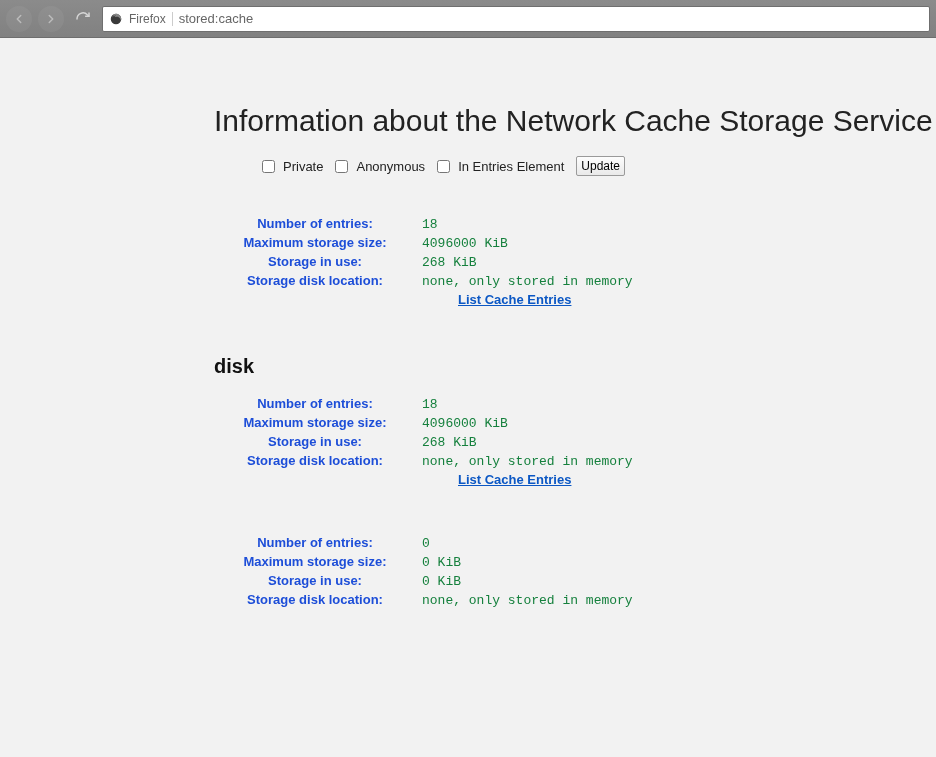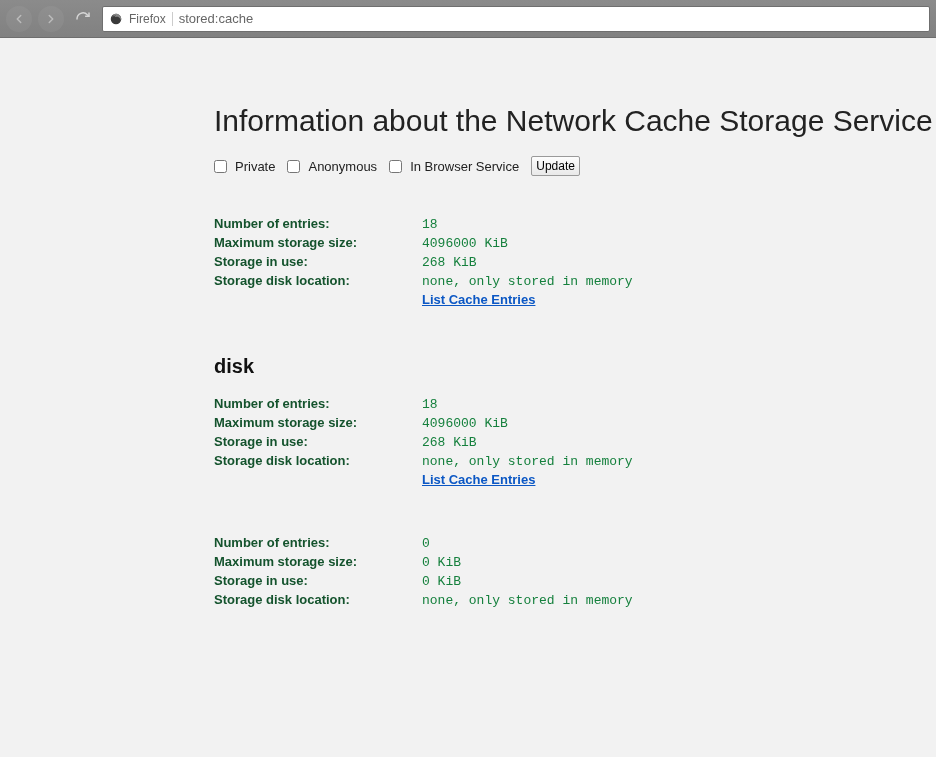--- a/index.html
+++ b/index.html
@@ -60,20 +60,21 @@
     font-size: 30px;
     margin: 36px 0 18px 0;
     color: #222;
   }
   .controls {
     display: flex;
     align-items: center;
     gap: 6px;
     font-size: 13px;
     margin-bottom: 40px;
+    margin-left: 48px;
   }
   .controls input[type=checkbox] {
     width: 13px; height: 13px;
     margin: 0 2px 0 0;
     vertical-align: middle;
   }
   .controls label { margin-right: 6px; color: #222; }
   .controls button {
     font-size: 12px;
     padding: 2px 4px;
@@ -89,37 +90,38 @@
     color: #111;
   }
   .section { margin-bottom: 48px; }
   .row {
     display: flex;
     align-items: baseline;
     margin: 3px 0;
   }
   .row .label {
     width: 208px;
-    text-align: left;
+    text-align: center;
     font-weight: 700;
     font-size: 13px;
     padding-right: 6px;
-    color: #14532d;
+    color: #1d4ed8;
   }
   .row .value {
     font-family: Consolas, "Courier New", monospace;
     font-size: 13px;
     color: #15803d;
   }
   .row .link {
     color: #0b57c4;
     text-decoration: underline;
     font-weight: 700;
     font-size: 13px;
     cursor: pointer;
+    margin-left: 36px;
   }
 </style>
 </head>
 <body>
 
 <div class="toolbar">
   <div class="nav-btn disabled">
     <svg viewBox="0 0 24 24" fill="none" stroke="currentColor" stroke-width="2.5" stroke-linecap="round" stroke-linejoin="round">
         <polyline points="15 18 9 12 15 6"></polyline>
       </svg>
@@ -149,21 +151,21 @@
 
 <div class="content">
   <h1 class="page-title">Information about the Network Cache Storage Service</h1>
 
   <div class="controls">
     <input type="checkbox" style="">
     <label>Private</label>
     <input type="checkbox" style="">
     <label>Anonymous</label>
     <input type="checkbox" style="">
-    <label>In Browser Service</label>
+    <label>In Entries Element</label>
     <button>Update</button>
   </div>
 
   <div class="section">
     <div class="row">
       <div class="label">Number of entries:</div>
       <div class="value">18</div>
     </div>
     <div class="row">
       <div class="label">Maximum storage size:</div>

